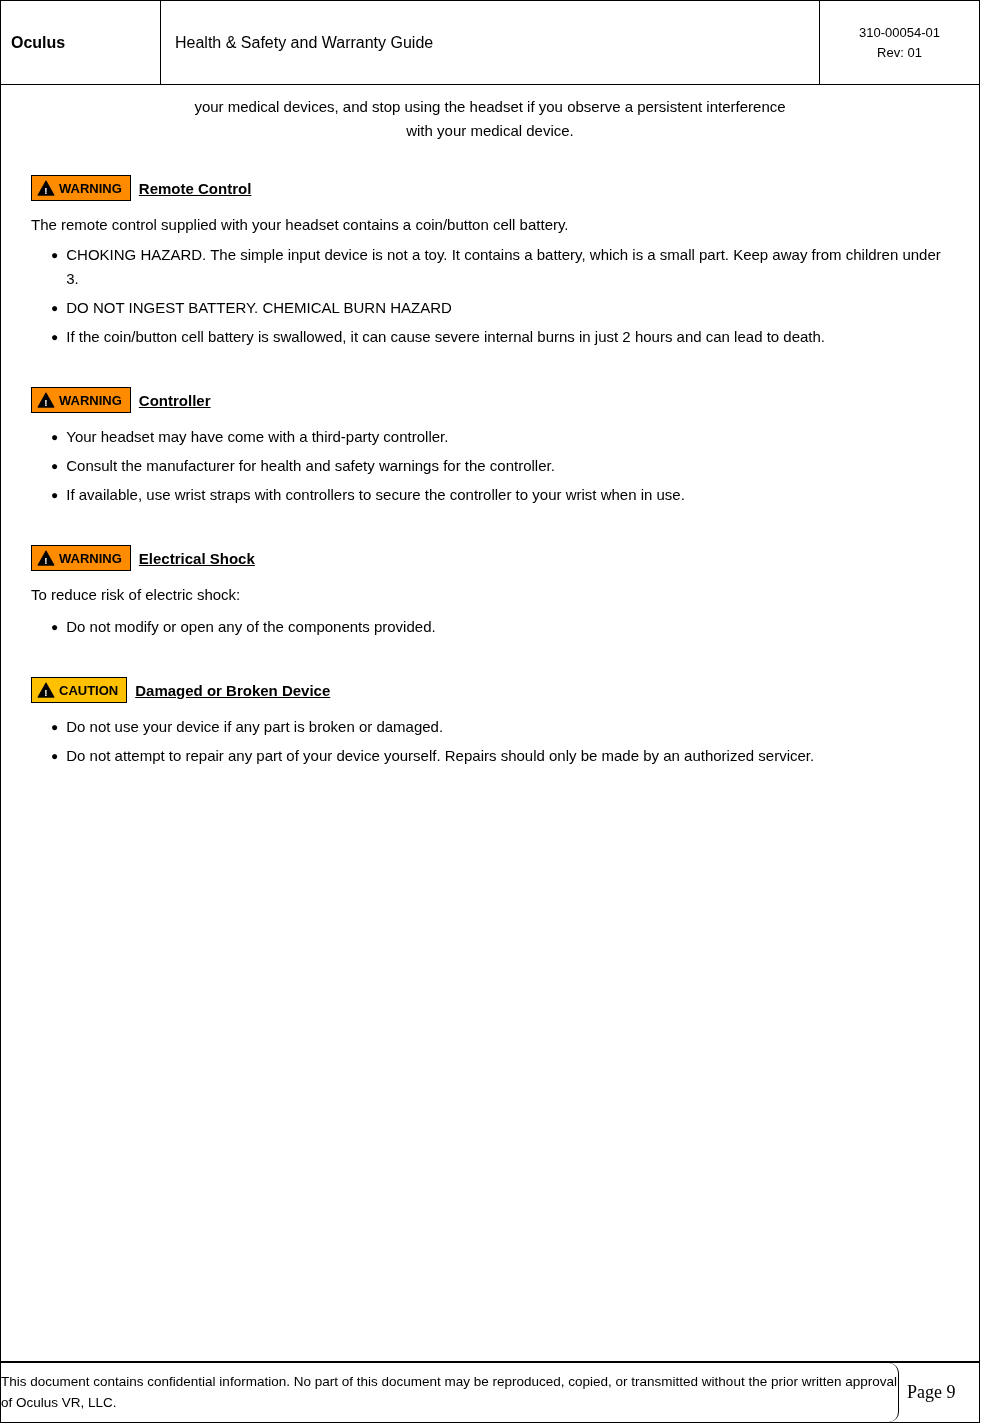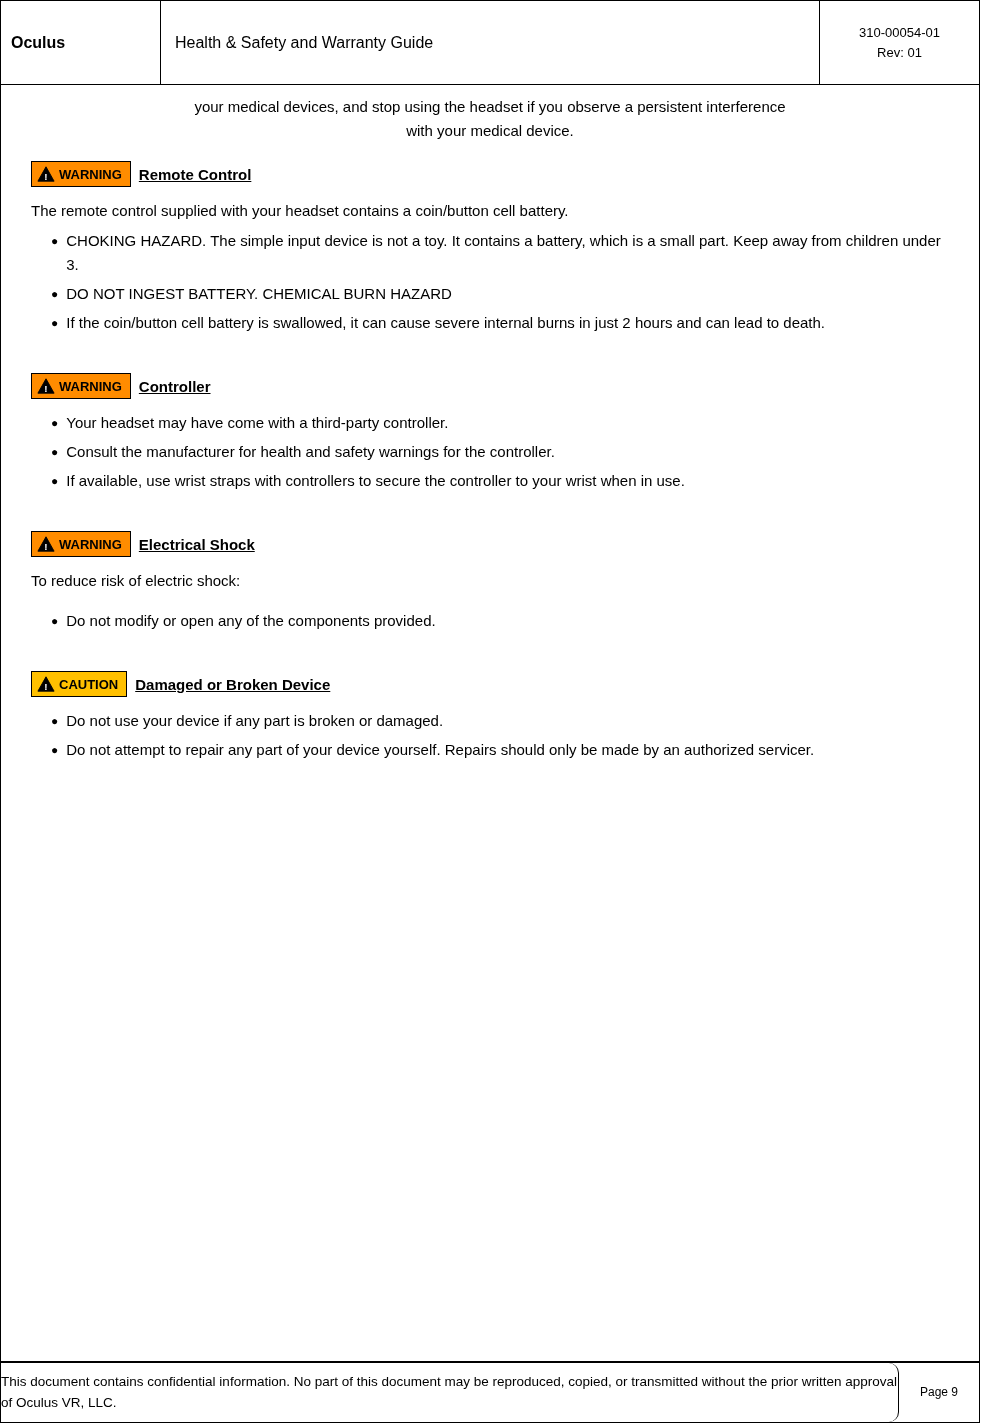--- a/index.html
+++ b/index.html
@@ -57,21 +57,21 @@
     
     .content {
       flex: 1;
       border: 1.5px solid #000;
       border-top: 1.5px solid #000;
       padding: 10px 30px 10px 30px;
     }
 
     .intro-text {
       text-align: center;
-      margin-bottom: 18px;
+      margin-bottom: 32px;
       line-height: 1.6;
     }
 
     
     .warning-badge {
       display: inline-flex;
       align-items: center;
       background-color: #ff8c00;
       color: #000;
       font-weight: bold;
@@ -158,23 +158,23 @@
       padding: 8px 0;
       font-size: 13.5px;
       line-height: 1.6;
       border-right: 1.5px solid #000;
       border-radius: 10px;
     }
     .footer-page {
       width: 80px;
       display: flex;
       align-items: center;
-      justify-content: center;
-      font-size: 12px;
+      font-size: 18px;
       padding: 8px;
+      font-family: Liberation Serif, serif;
     }
   </style>
 </head>
 <body>
 
 <div class="page-wrapper">
 
   <div class="header">
     <div class="header-oculus">
       <span>Oculus</span>
@@ -252,21 +252,21 @@
       <span class="warning-badge">
         <svg class="badge-icon" viewBox="0 0 20 18" xmlns="http://www.w3.org/2000/svg">
           <polygon points="10,1 19,17 1,17" fill="black" stroke="black" stroke-width="1"></polygon>
           <text x="10" y="15.5" text-anchor="middle" font-size="11" font-weight="bold" fill="white">!</text>
         </svg>
         <span>WARNING</span>
       </span>
       <span class="section-title">Electrical Shock</span>
     </div>
     <div class="section-body">
-      <p style="margin-bottom:16px;">To reduce risk of electric shock:</p>
+      <p style="margin-bottom:8px;">To reduce risk of electric shock:</p>
       <ul class="bullet-list">
         <li>
             <span>Do not modify or open any of the components provided.</span>
           </li>
       </ul>
     </div>
 
     <div class="spacer"></div>
 
     <div class="section-header-row">

